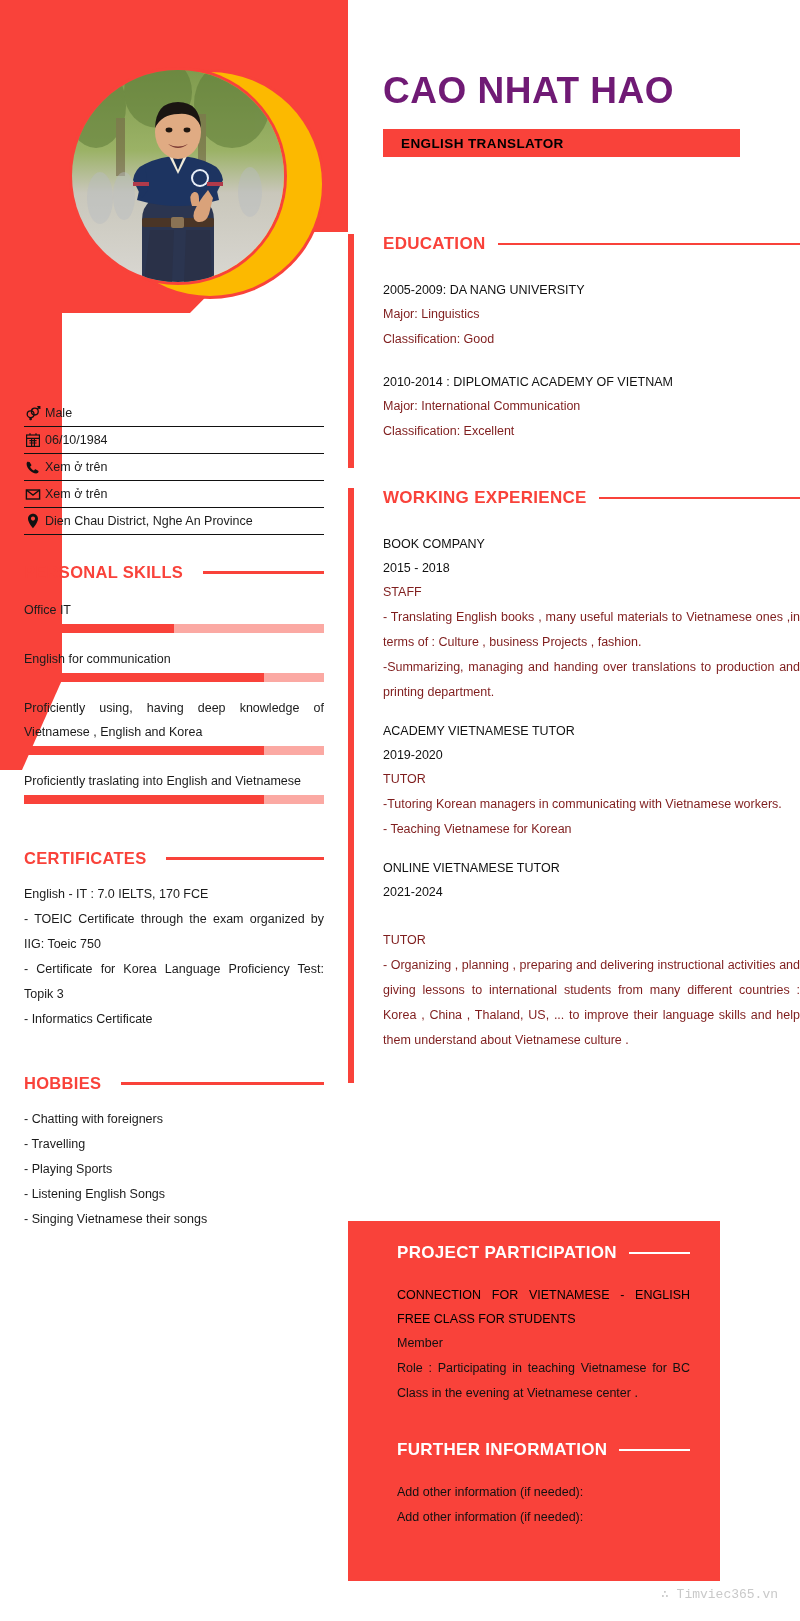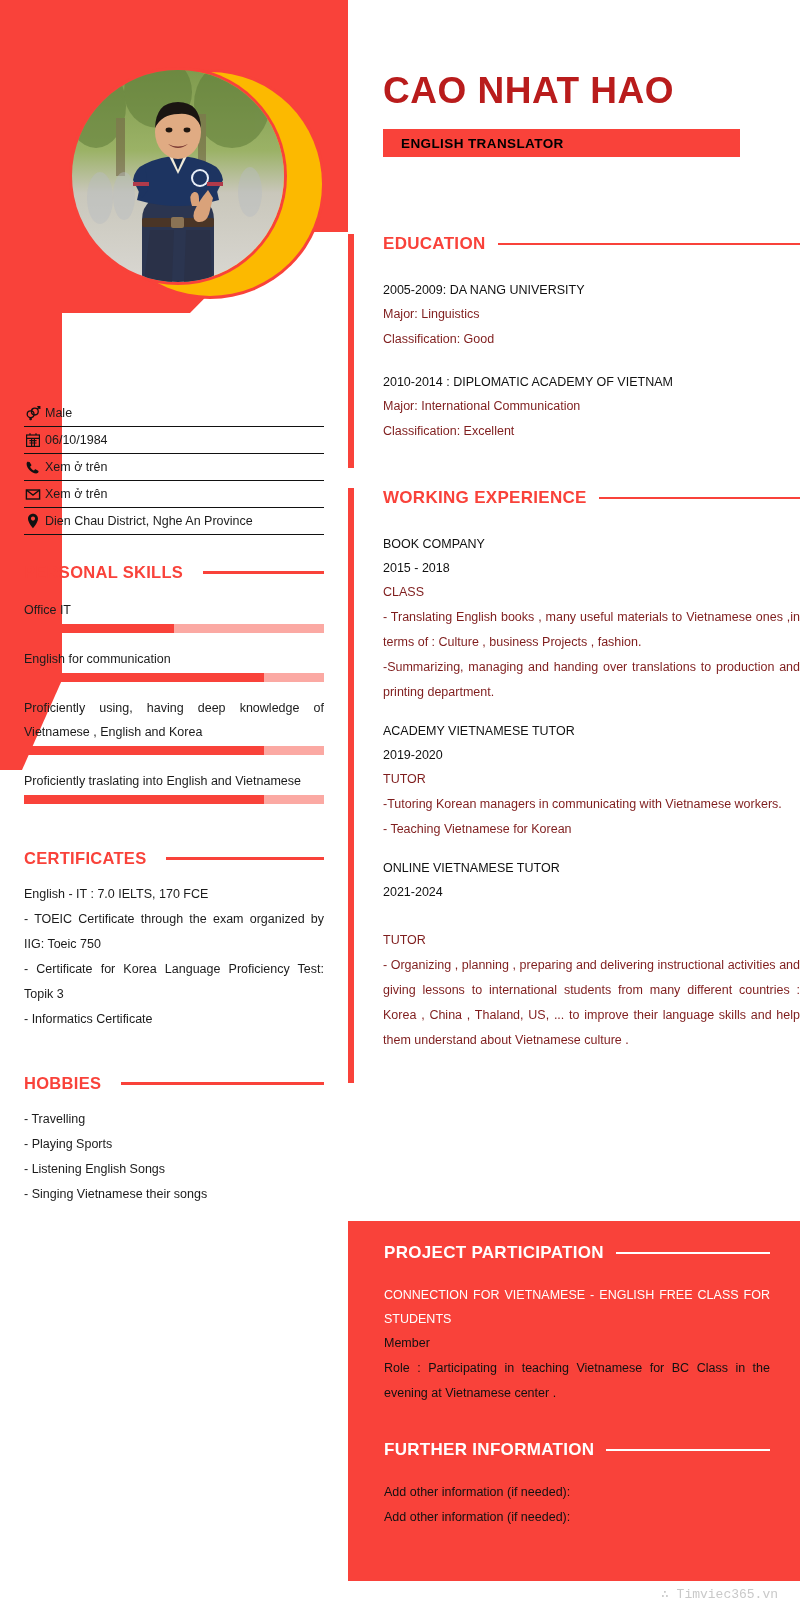--- a/index.html
+++ b/index.html
@@ -25,21 +25,21 @@
   }
   .avatar{
     position:absolute;left:0;top:0;width:212px;height:212px;border-radius:50%;
     overflow:hidden;box-shadow:0 0 0 3px #f9423a;
   }
   .avatar svg{display:block;width:212px;height:212px;}
 
   
   .name{
     position:absolute;left:383px;top:72px;font-size:37px;font-weight:bold;
-    letter-spacing:.5px;color:#b91c1c;line-height:1;
+    letter-spacing:.5px;color:#701a75;line-height:1;
   }
   .title-bar{
     position:absolute;left:383px;top:129px;width:357px;height:28px;background:#f9423a;
     display:flex;align-items:center;
   }
   .title-bar span{
     font-size:13.5px;font-weight:bold;color:#000;letter-spacing:.4px;padding-left:18px;
   }
 
   
@@ -75,26 +75,26 @@
   .r-head{display:flex;align-items:center;gap:12px;}
   .r-head h2{margin:0;font-size:17px;font-weight:bold;color:#f9423a;letter-spacing:.3px;white-space:nowrap;}
   .r-rule{flex:1;height:2.6px;background:#f9423a;}
 
   .ritem-title{font-size:12.5px;font-weight:normal;color:#111;line-height:24px;}
   .rline{font-size:12.5px;color:#7f1d1d;line-height:25px;}
   .rline.just{text-align:justify;}
 
   
   .red-panel{
-    position:absolute;left:348px;top:1221px;width:452px;height:360px;background:#f9423a;
-    box-sizing:border-box;padding:22px 30px 10px 36px;
+    position:absolute;left:348px;top:1221px;width:372px;height:360px;background:#f9423a;
+    box-sizing:border-box;padding:22px 30px 10px 49px;
   }
   .red-panel .r-head h2{color:#ffffff;}
   .red-panel .r-rule{background:#ffffff;}
-  .red-panel .ritem-title{color:#ffffff;}
+  .red-panel .ritem-title{color:#000000;}
   .red-panel .rline{color:#111;}
 
   .footer{
     position:absolute;left:0;top:1586px;width:800px;text-align:right;
     font-family:"Liberation Mono","DejaVu Sans Mono",monospace;
     font-size:13px;color:#c9c9c9;padding-right:22px;box-sizing:border-box;
   }
 </style>
 </head>
 <body>
@@ -262,20 +262,21 @@
       <div class="plain-line just">- TOEIC Certificate through the exam organized by IIG: Toeic 750</div>
       <div class="plain-line just">- Certificate for Korea Language Proficiency Test: Topik 3</div>
       <div class="plain-line">- Informatics Certificate</div>
     </div>
 
     <div style="margin-top:42px" class="sec-head">
       <h2>HOBBIES</h2>
       <span class="sec-rule"></span>
     </div>
     <div style="margin-top:14px">
+      <div class="plain-line">- Chatting with foreigners</div>
       <div class="plain-line">- Travelling</div>
       <div class="plain-line">- Playing Sports</div>
       <div class="plain-line">- Listening English  Songs</div>
       <div class="plain-line">- Singing Vietnamese their songs</div>
     </div>
   </div>
 
   <div class="right-col">
 
     <div class="rsec bordered" style="padding-bottom:24px">
@@ -297,21 +298,21 @@
 
     <div class="rsec bordered" style="margin-top:20px;padding-bottom:30px">
       <div class="r-head">
         <h2>WORKING EXPERIENCE</h2>
         <span class="r-rule"></span>
       </div>
 
       <div style="margin-top:24px">
         <div class="ritem-title">BOOK COMPANY</div>
         <div class="ritem-title">2015 - 2018</div>
-        <div class="rline">CLASS</div>
+        <div class="rline">STAFF</div>
         <div class="rline just">- Translating English books , many useful materials to Vietnamese ones ,in terms of : Culture ,  business Projects , fashion.</div>
         <div class="rline just">-Summarizing, managing and handing over translations to production and printing department.</div>
       </div>
 
       <div style="margin-top:14px">
         <div class="ritem-title">ACADEMY VIETNAMESE  TUTOR</div>
         <div class="ritem-title">2019-2020</div>
         <div class="rline">TUTOR</div>
         <div class="rline just">-Tutoring Korean managers  in communicating with Vietnamese workers.</div>
         <div class="rline">- Teaching Vietnamese for Korean</div>

